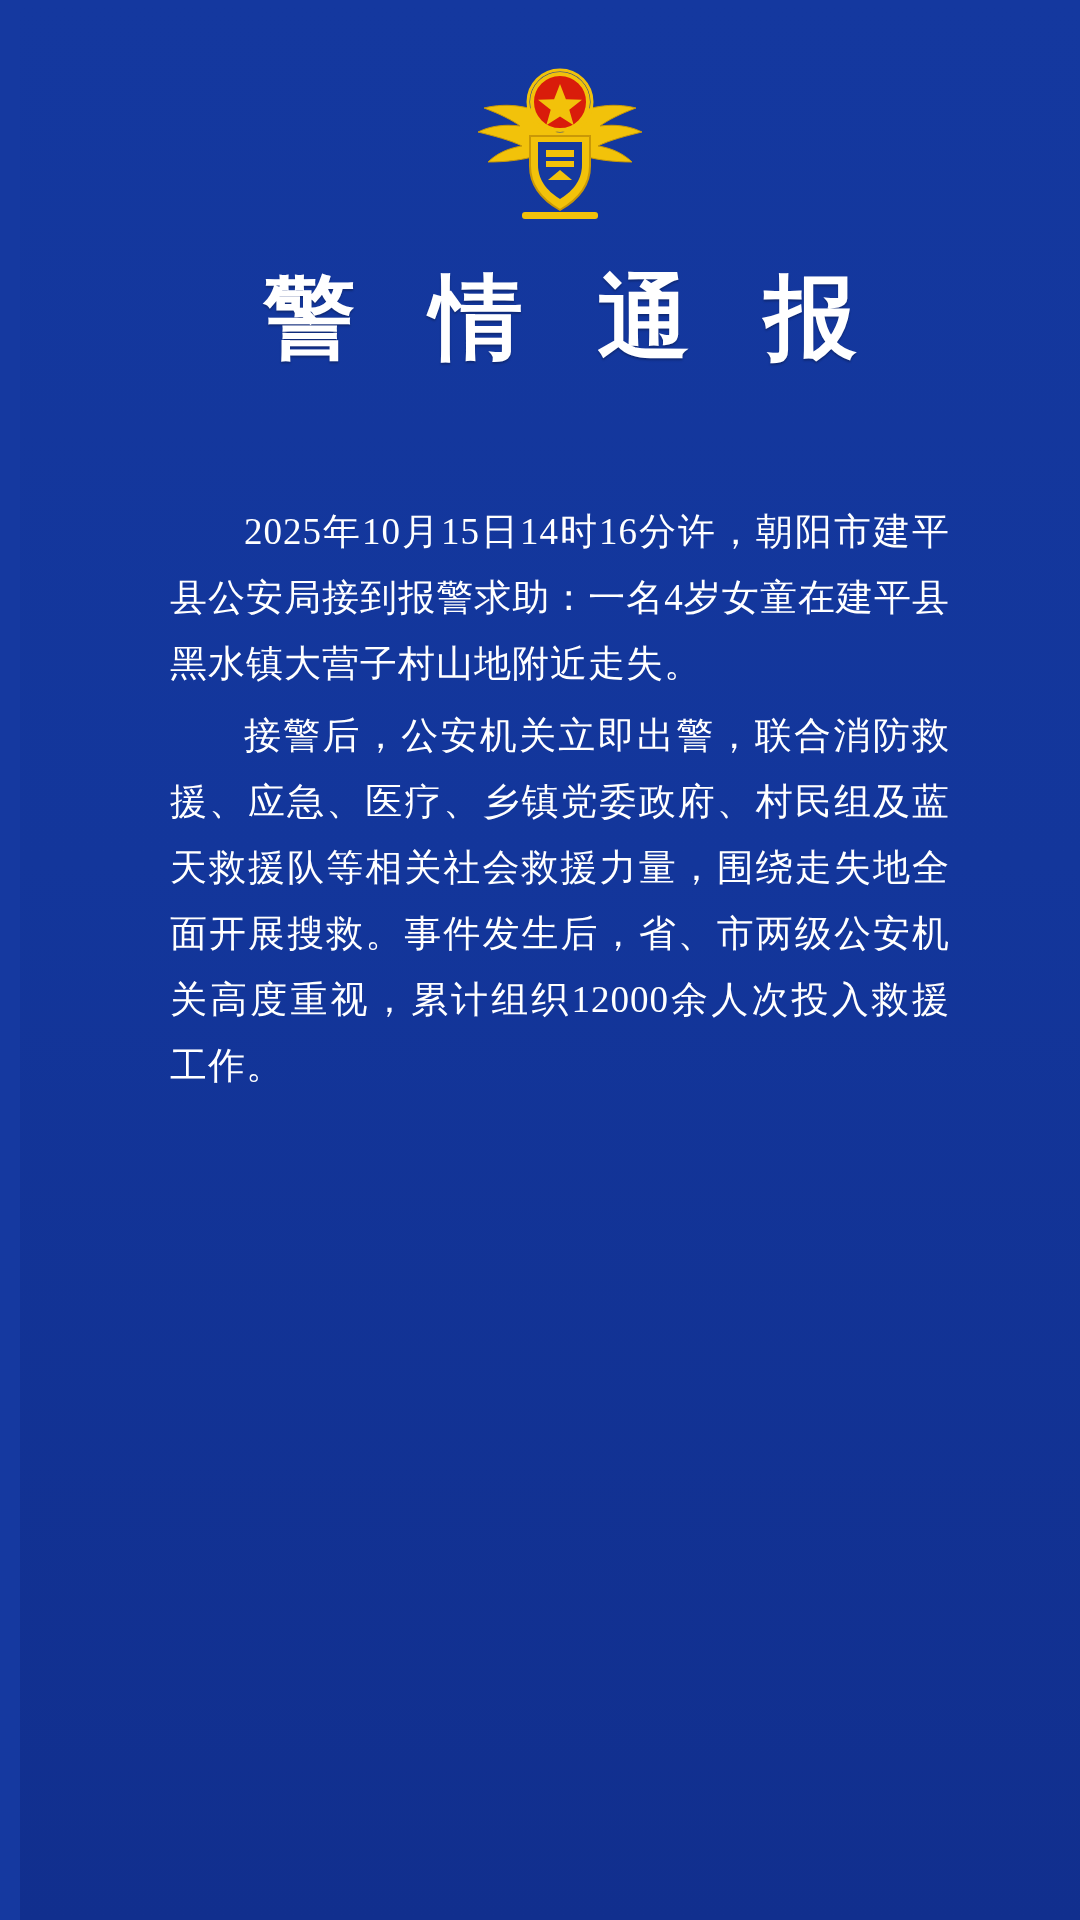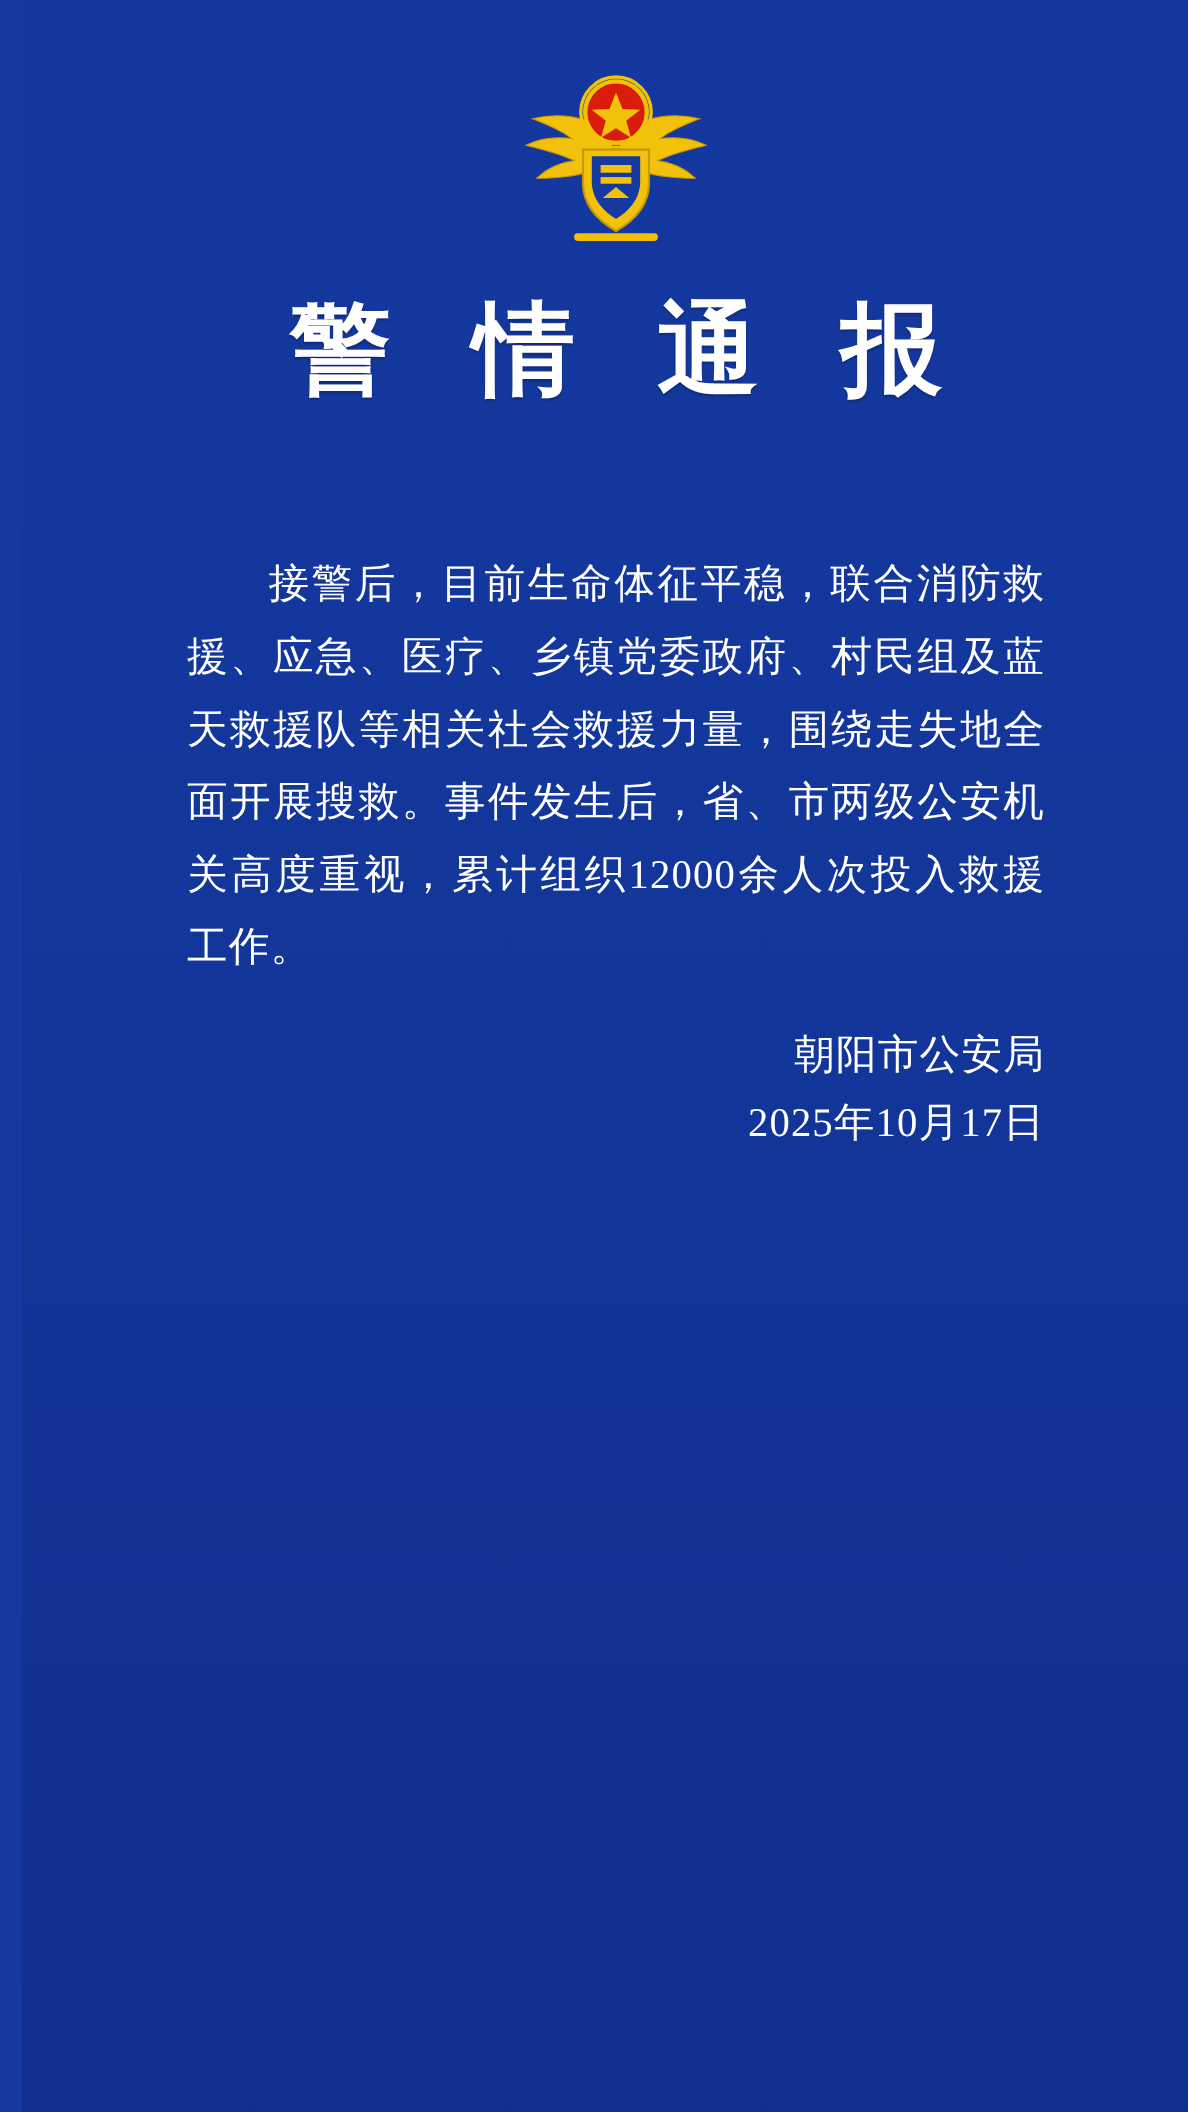--- a/index.html
+++ b/index.html
@@ -105,21 +105,18 @@
         <path d="M100 108 L112 118 L88 118 Z" fill="#f2c20a"></path>
 
         <rect x="62" y="150" width="76" height="7" rx="3" fill="#f2c20a"></rect>
       </svg>
     </div>
   </div>
 
   <div class="title">警 情 通 报</div>
 
   <div class="body-block">
-    <p class="para">接警后，目前生命体征平稳，联合消防救援、应急、医疗、乡镇党委政府、村民组及蓝天救援队等相关社会救援力量，围绕走失地全面开展搜救。事件发生后，省、市两级公安机关高度重视，累计组织12000余人次投入救援工作。</p>
+    <p class="para">2025年10月15日14时16分许，朝阳市建平县公安局接到报警求助：一名4岁女童在建平县黑水镇大营子村山地附近走失。</p>
+    <p class="para">接警后，公安机关立即出警，联合消防救援、应急、医疗、乡镇党委政府、村民组及蓝天救援队等相关社会救援力量，围绕走失地全面开展搜救。事件发生后，省、市两级公安机关高度重视，累计组织12000余人次投入救援工作。</p>
 
-    <div class="signature">
-      <div>朝阳市公安局</div>
-      <div>2025年10月17日</div>
-    </div>
   </div>
 
 </div>
 
 </body></html>

